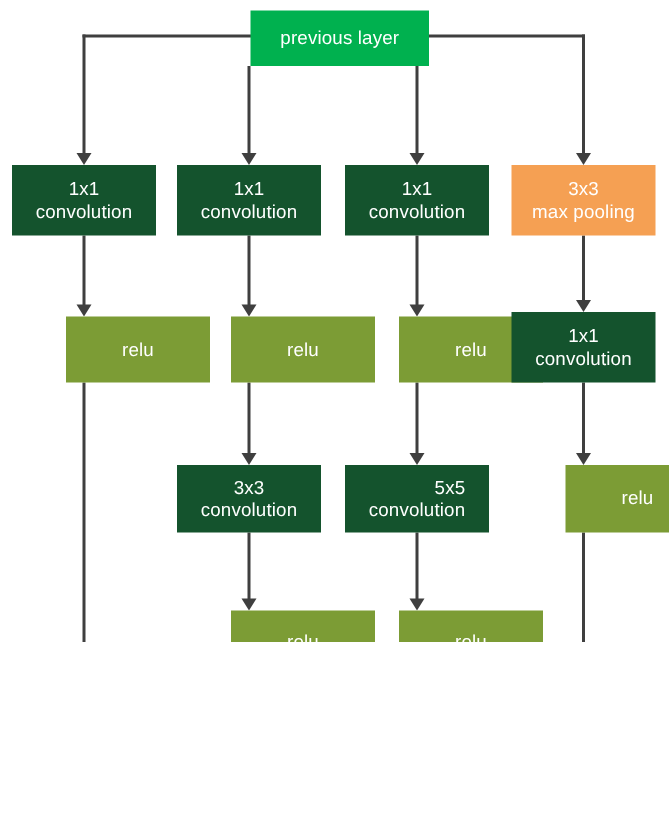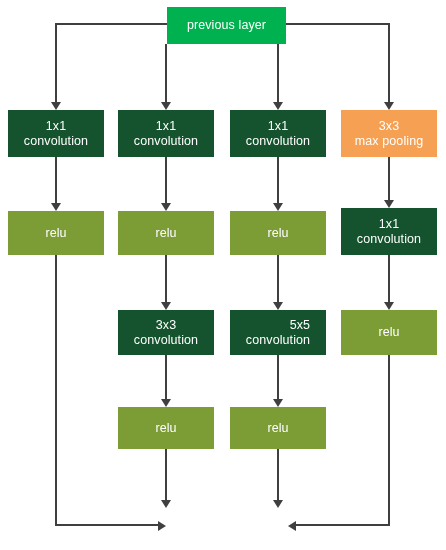--- a/index.html
+++ b/index.html
@@ -1,40 +1,40 @@
 <!DOCTYPE html>
 <html><head>
 <meta charset="utf-8">
 <style>
   html,body{margin:0;padding:0;background:#ffffff;}
   body{font-family:"Liberation Sans","DejaVu Sans",sans-serif;}
   #canvas{
     position:relative;
     width:446px;
-    height:550px;
+    height:428px;
     background:#ffffff;
     overflow:hidden;
   }
   .node{
     position:absolute;
     box-sizing:border-box;
     display:flex;
     align-items:center;
     justify-content:center;
     text-align:center;
     color:#ffffff;
     font-size:12.5px;
     line-height:15px;
     letter-spacing:0.1px;
     white-space:pre-line;
     z-index:3;
   }
   .node.blue{background:#14532d;}
   .node.green{background:#00b14f;}
-  .node.olive{background:#7c9c35;}
+  .node.olive{background:#7c9c35;margin-left:36px;}
   .node.orange{background:#f5a053;}
   .node.purple{background:#b09cc8;}
   .edge{
     position:absolute;
     background:#3f3f3f;
     z-index:1;
   }
   .edge.v{width:2px;}
   .edge.h{height:2px;}
   .arrow{

